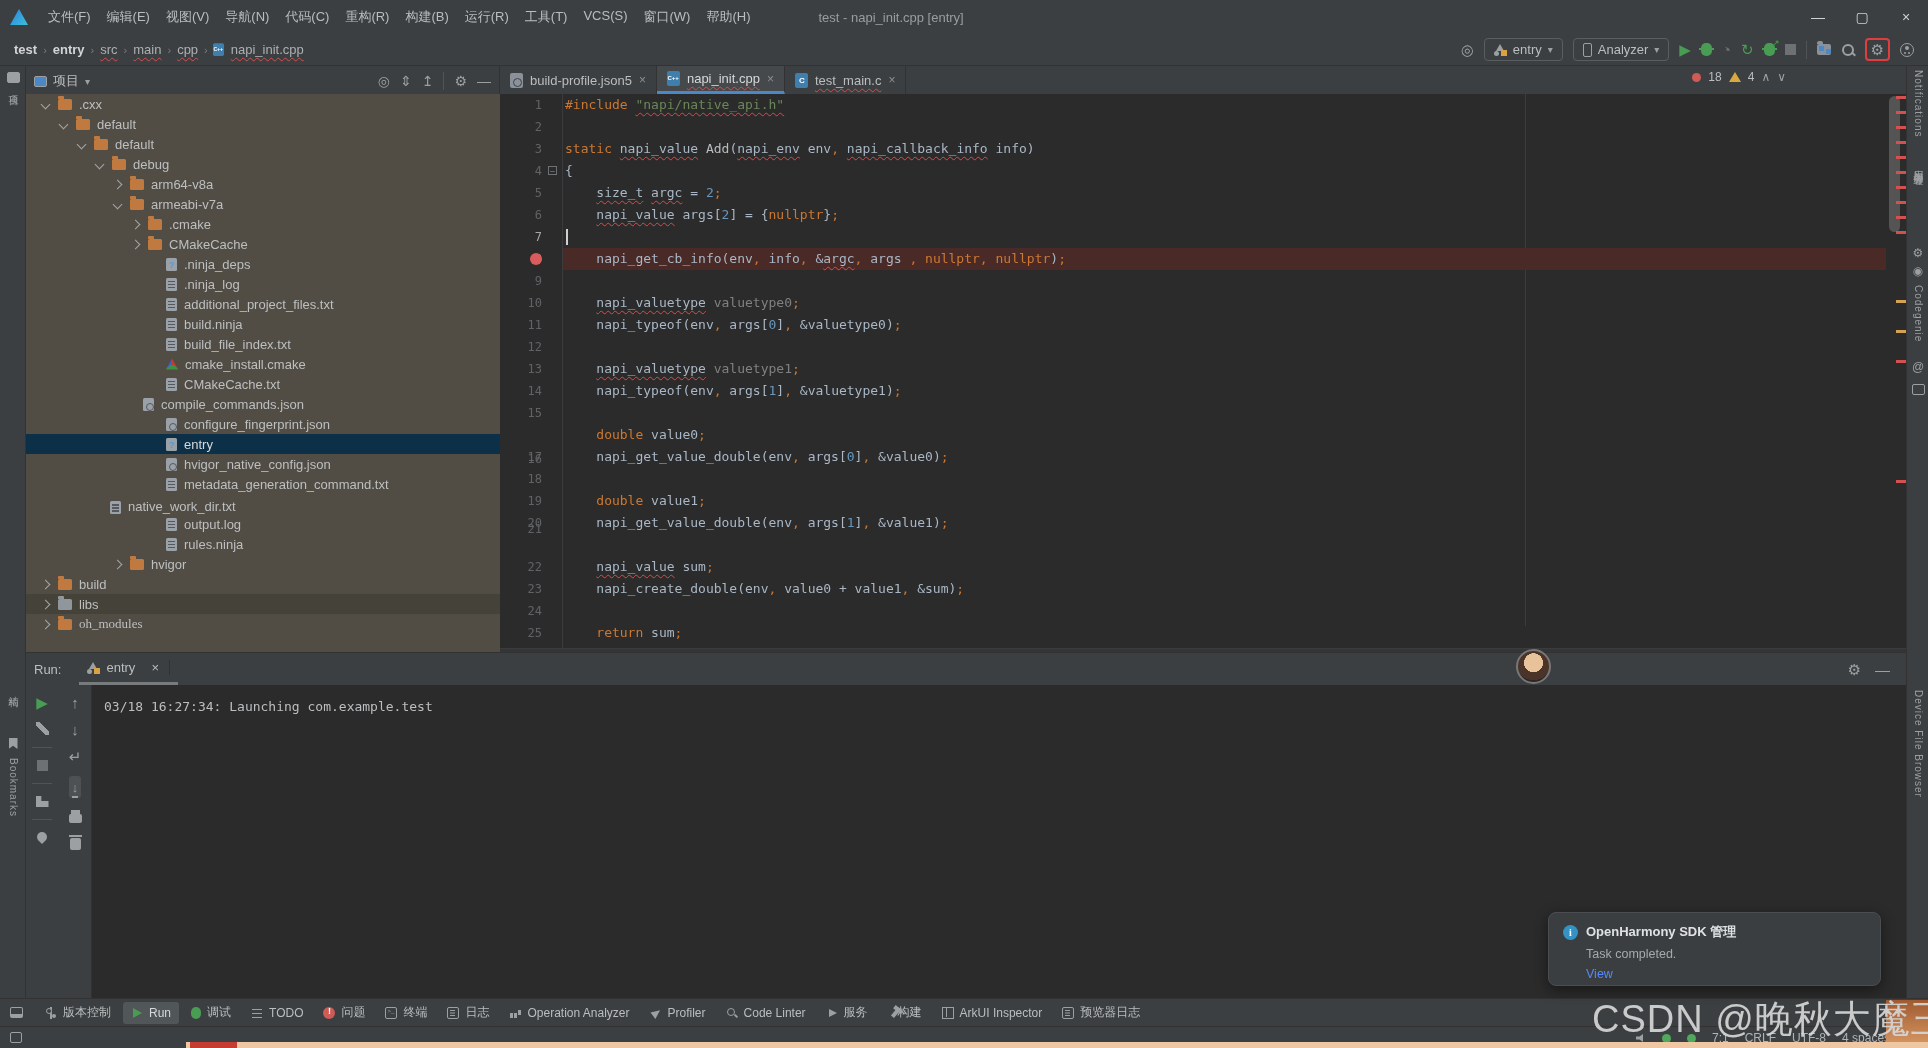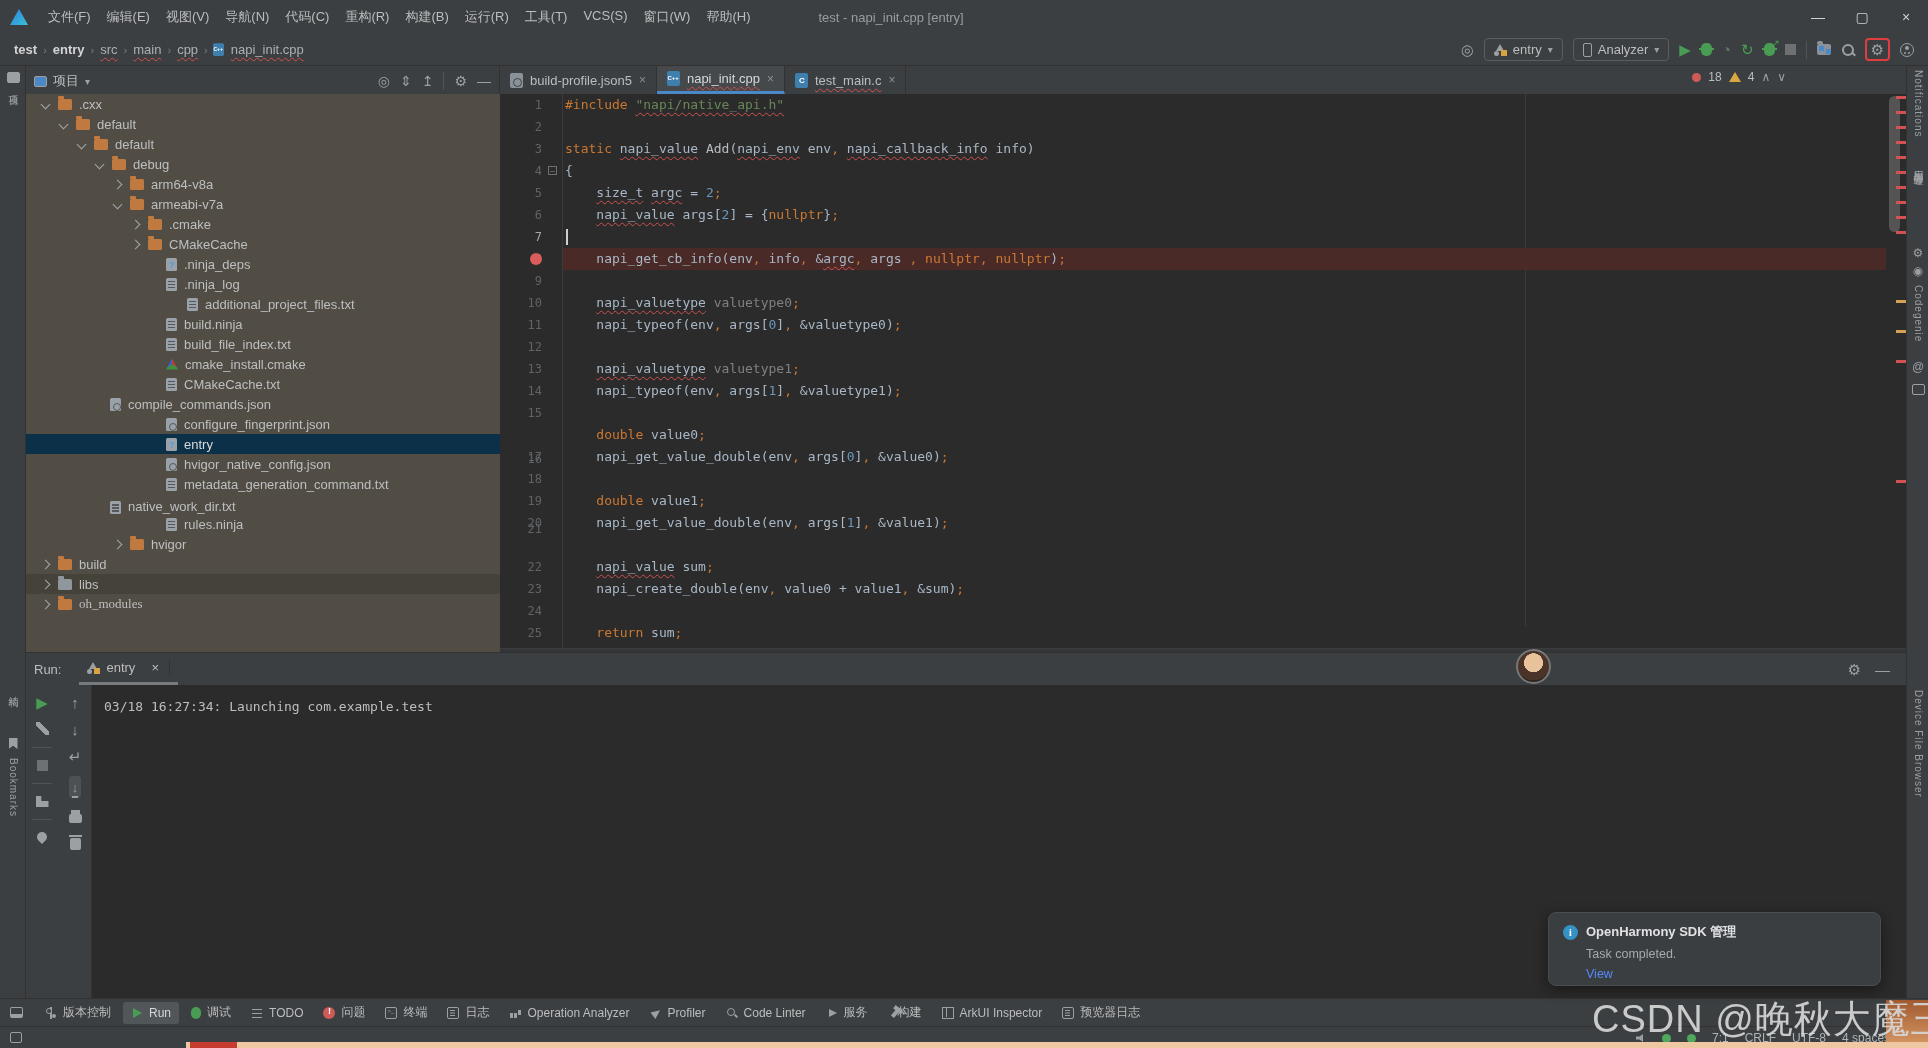--- a/index.html
+++ b/index.html
@@ -359,21 +359,21 @@
         <div class="trow" style="padding-left: 124px;">
           <span class="chev none"></span>
           <span class="tic fileq"></span>
           <span>.ninja_deps</span>
         </div>
         <div class="trow" style="padding-left: 124px;">
           <span class="chev none"></span>
           <span class="tic filetxt"></span>
           <span>.ninja_log</span>
         </div>
-        <div class="trow" style="padding-left: 124px; margin-left: 21px;">
+        <div class="trow" style="padding-left: 124px;">
           <span class="chev none"></span>
           <span class="tic filetxt"></span>
           <span>additional_project_files.txt</span>
         </div>
         <div class="trow" style="padding-left: 124px;">
           <span class="chev none"></span>
           <span class="tic filetxt"></span>
           <span>build.ninja</span>
         </div>
         <div class="trow" style="padding-left: 124px;">
@@ -384,21 +384,21 @@
         <div class="trow" style="padding-left: 124px;">
           <span class="chev none"></span>
           <span class="tic cmake"></span>
           <span>cmake_install.cmake</span>
         </div>
         <div class="trow" style="padding-left: 124px;">
           <span class="chev none"></span>
           <span class="tic filetxt"></span>
           <span>CMakeCache.txt</span>
         </div>
-        <div class="trow" style="padding-left: 68px;">
+        <div class="trow" style="padding-left: 101px;">
           <span class="chev none"></span>
           <span class="tic filejson"></span>
           <span>compile_commands.json</span>
         </div>
         <div class="trow" style="padding-left: 124px;">
           <span class="chev none"></span>
           <span class="tic filejson"></span>
           <span>configure_fingerprint.json</span>
         </div>
         <div class="trow sel" style="padding-left: 124px;">
@@ -413,20 +413,25 @@
         </div>
         <div class="trow" style="padding-left: 124px;">
           <span class="chev none"></span>
           <span class="tic filetxt"></span>
           <span>metadata_generation_command.txt</span>
         </div>
         <div class="trow" style="padding-left: 68px; align-items: flex-end;">
           <span class="chev none"></span>
           <span class="tic filetxt"></span>
           <span>native_work_dir.txt</span>
+        </div>
+        <div class="trow" style="padding-left: 124px;">
+          <span class="chev none"></span>
+          <span class="tic filetxt"></span>
+          <span>output.log</span>
         </div>
         <div class="trow" style="padding-left: 124px;">
           <span class="chev none"></span>
           <span class="tic filetxt"></span>
           <span>rules.ninja</span>
         </div>
         <div class="trow" style="padding-left: 88px;">
           <span class="chev closed"></span>
           <span class="tic folder"></span>
           <span>hvigor</span>

